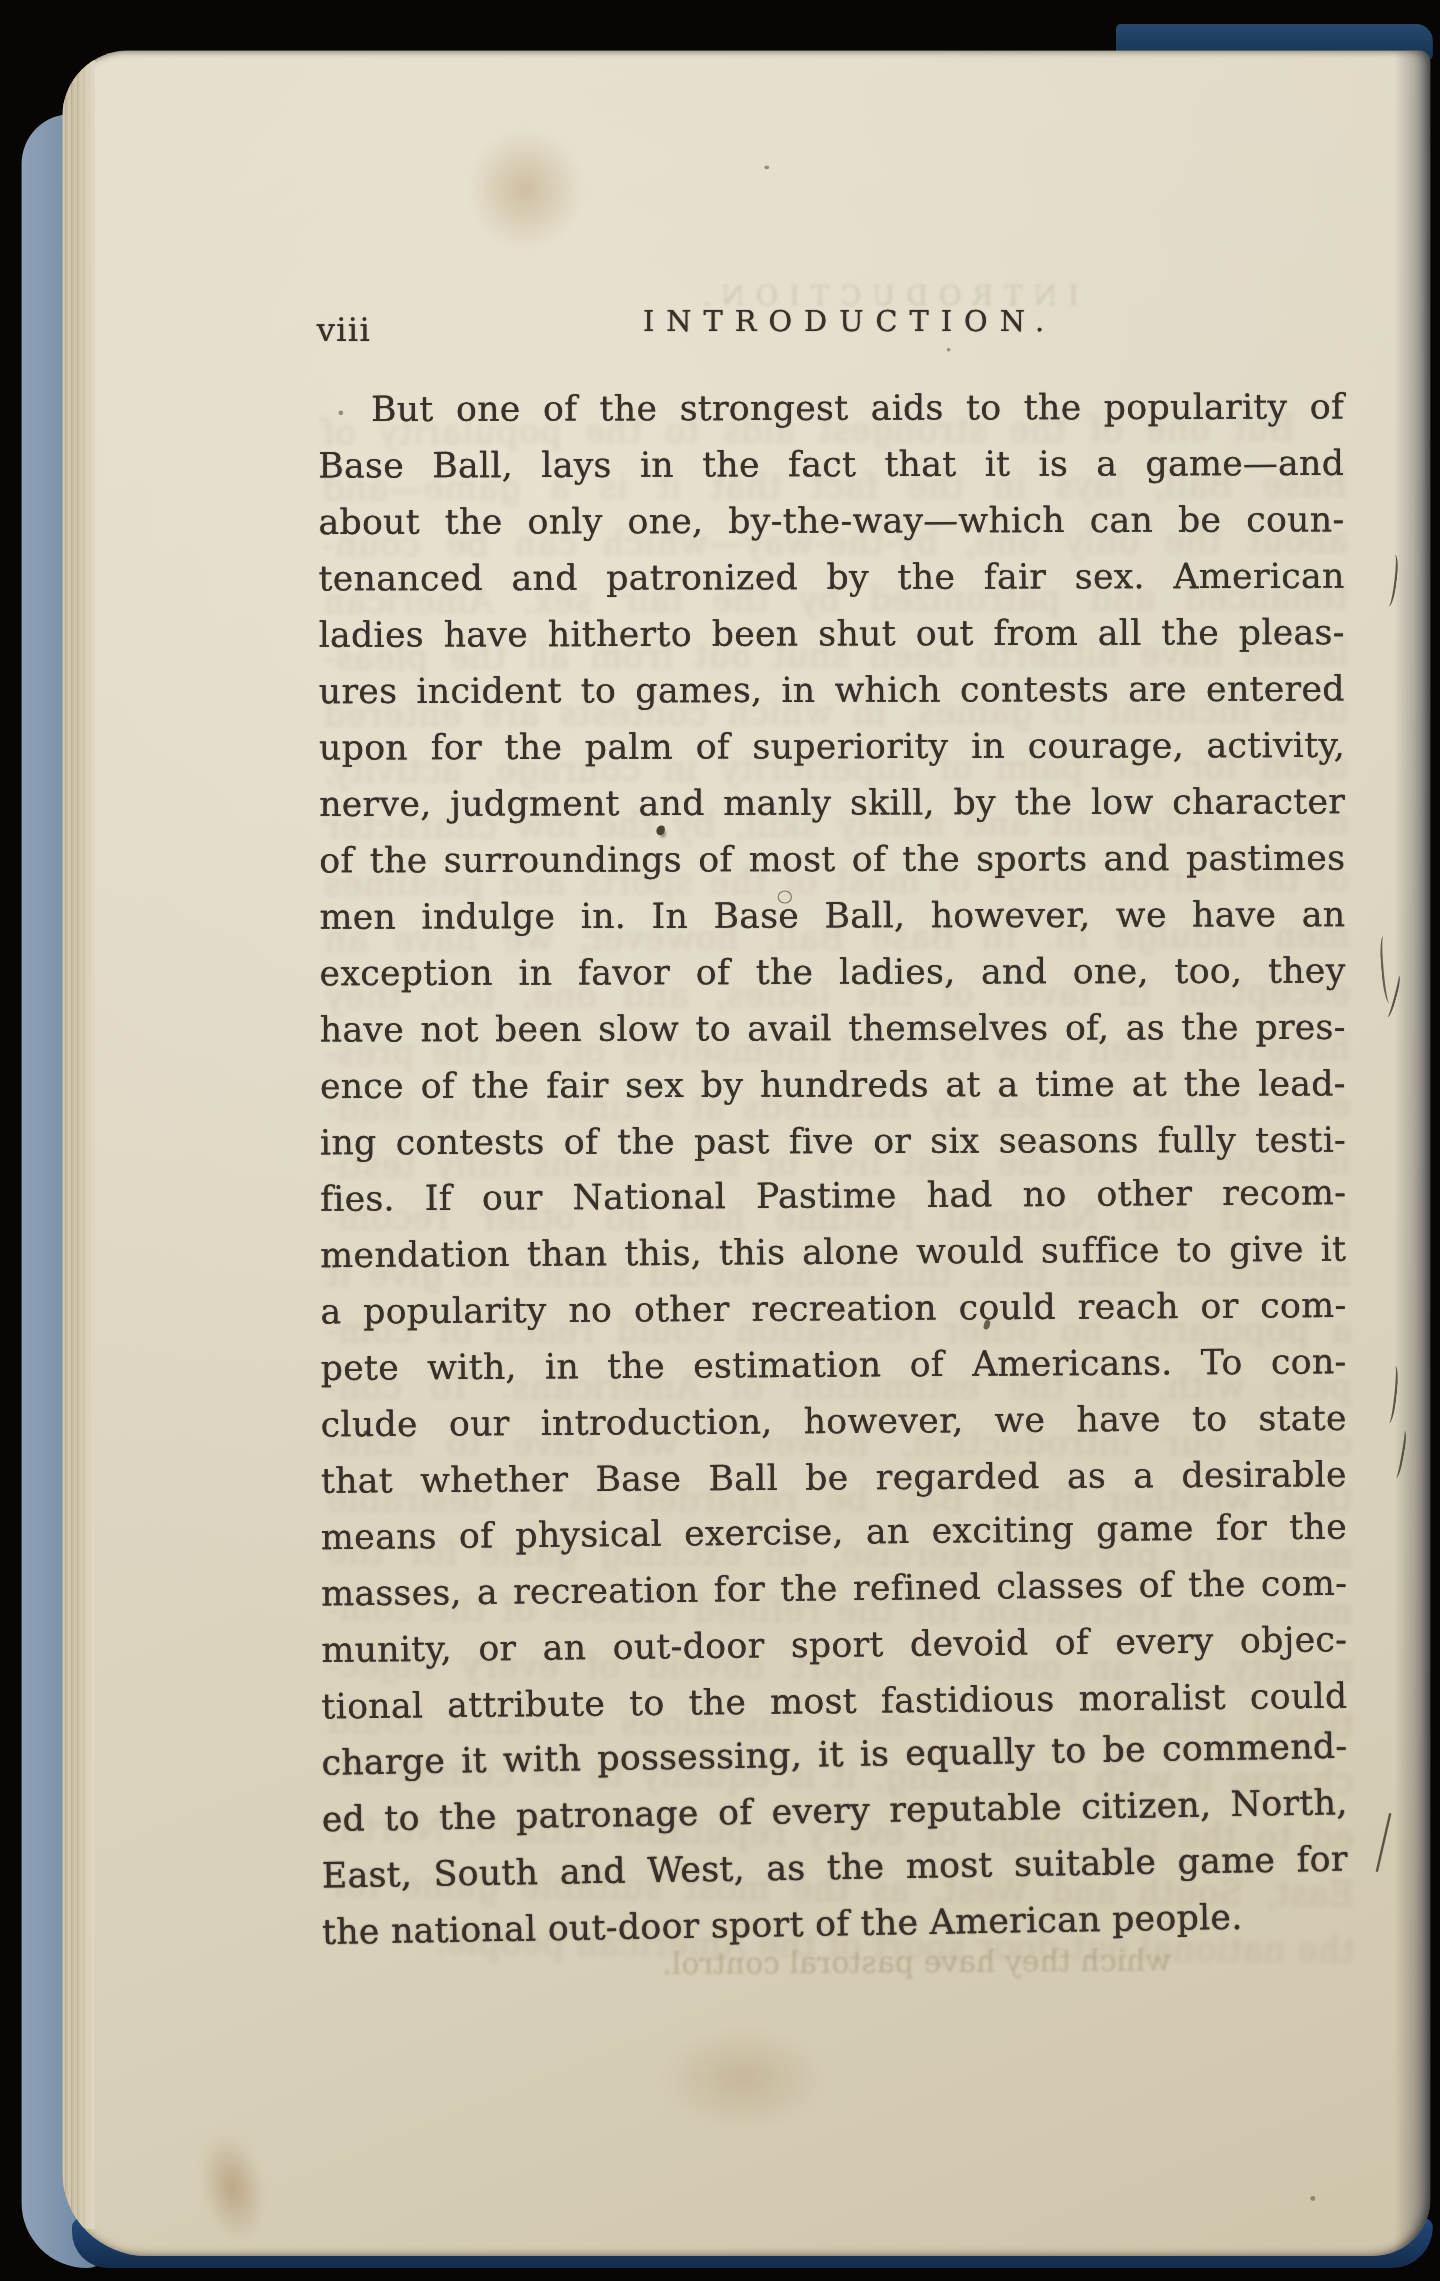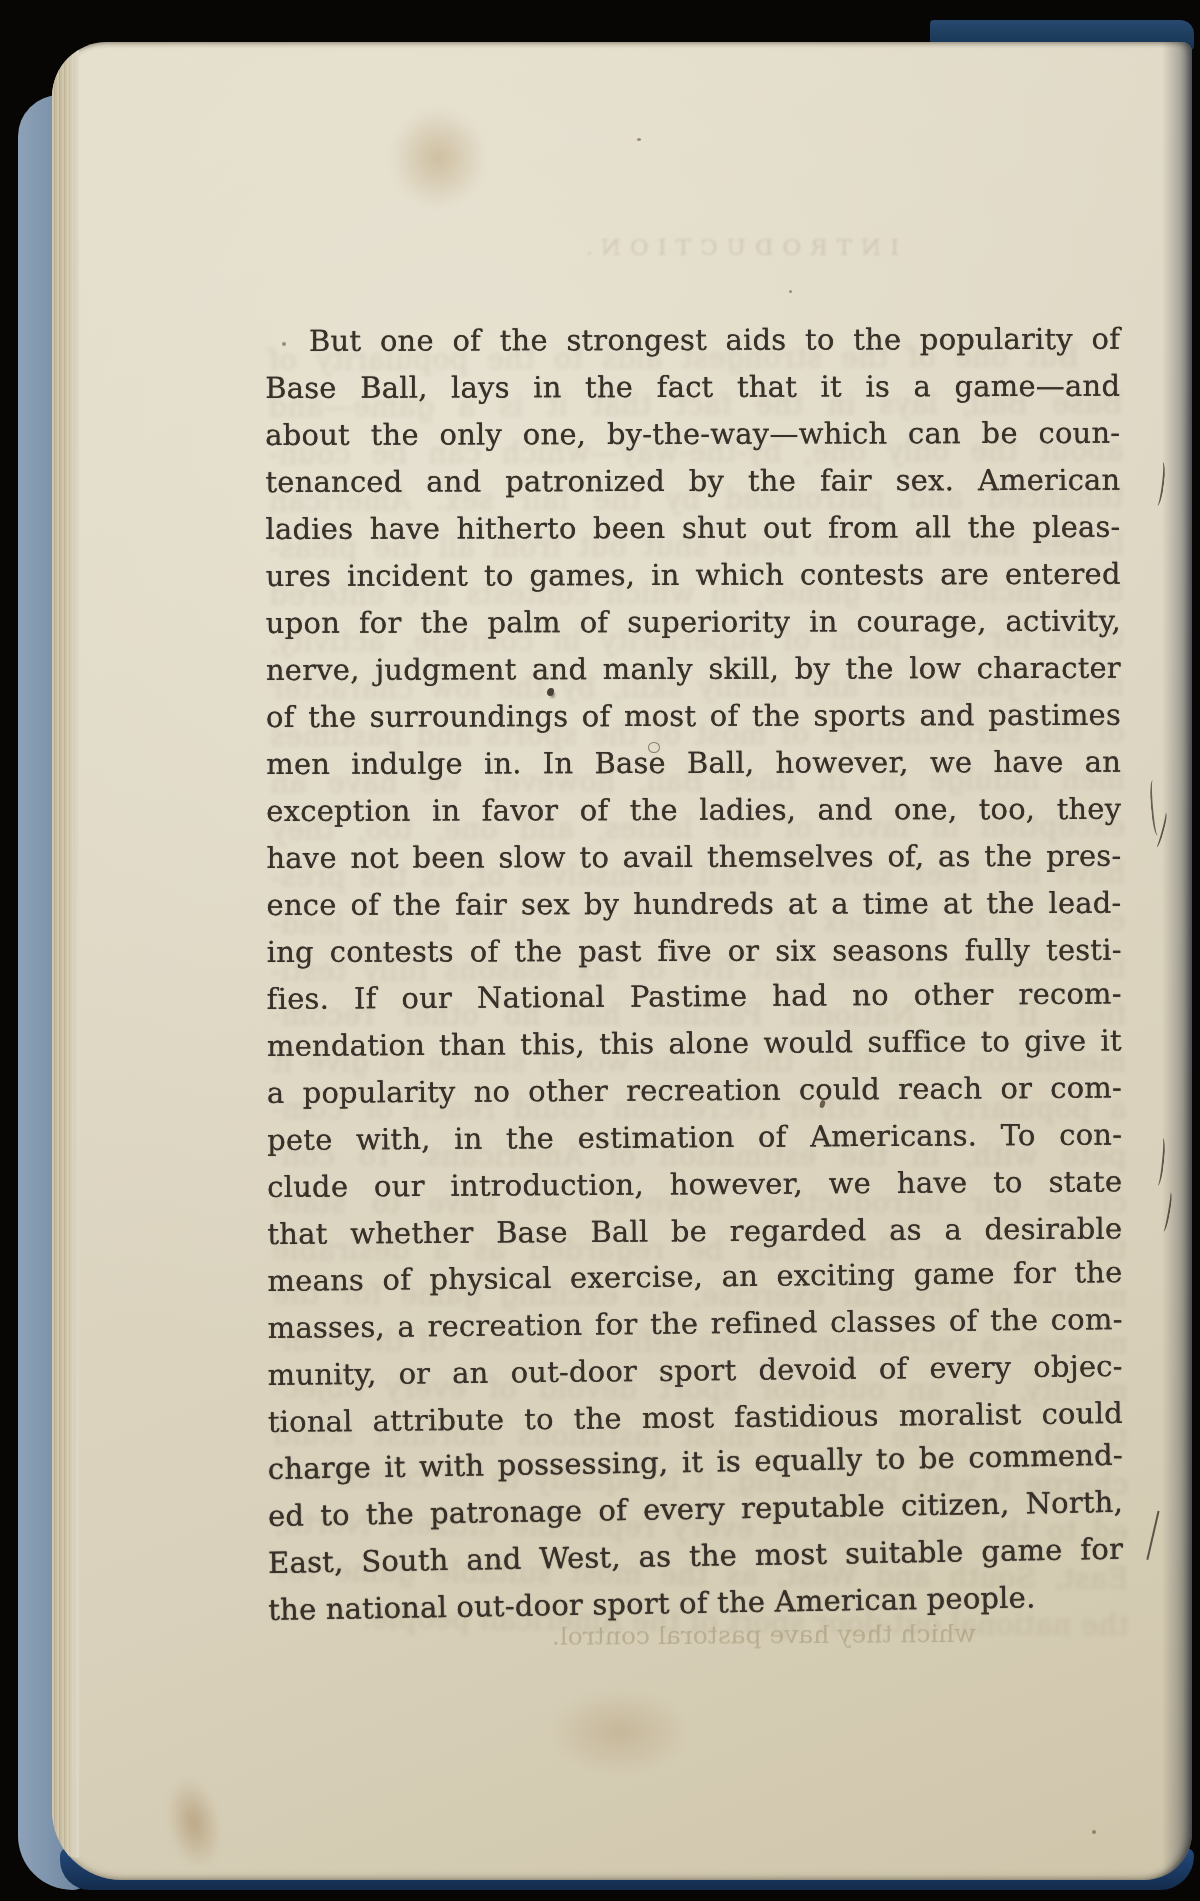--- a/index.html
+++ b/index.html
@@ -138,20 +138,24 @@
         <div class="line">means of physical exercise, an exciting game for the</div>
         <div class="line">masses, a recreation for the refined classes of the com-</div>
         <div class="line">munity, or an out-door sport devoid of every objec-</div>
         <div class="line">tional attribute to the most fastidious moralist could</div>
         <div class="line">charge it with possessing, it is equally to be commend-</div>
         <div class="line">ed to the patronage of every reputable citizen, North,</div>
         <div class="line">East, South and West, as the most suitable game for</div>
         <div class="line last">the national out-door sport of the American people.</div>
       </div>
 
+    <div class="header-row">
+      <span class="folio">viii</span>
+      <span class="run-head">INTRODUCTION.</span>
+    </div>
 
     <div class="bodytext" id="body-lines">
         <div class="line first">But one of the strongest aids to the popularity of</div>
         <div class="line">Base Ball, lays in the fact that it is a game—and</div>
         <div class="line">about the only one, by-the-way—which can be coun-</div>
         <div class="line">tenanced and patronized by the fair sex.  American</div>
         <div class="line">ladies have hitherto been shut out from all the pleas-</div>
         <div class="line">ures incident to games, in which contests are entered</div>
         <div class="line">upon for the palm of superiority in courage, activity,</div>
         <div class="line">nerve, judgment and manly skill, by the low character</div>

